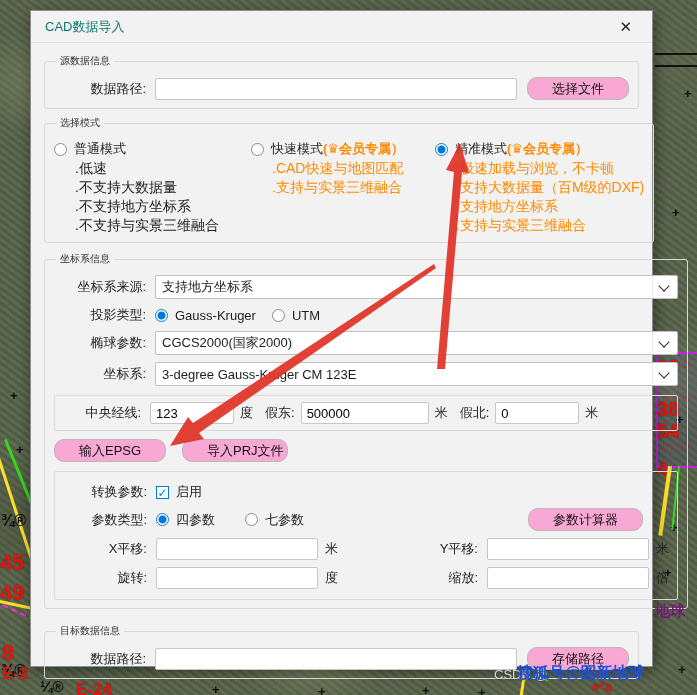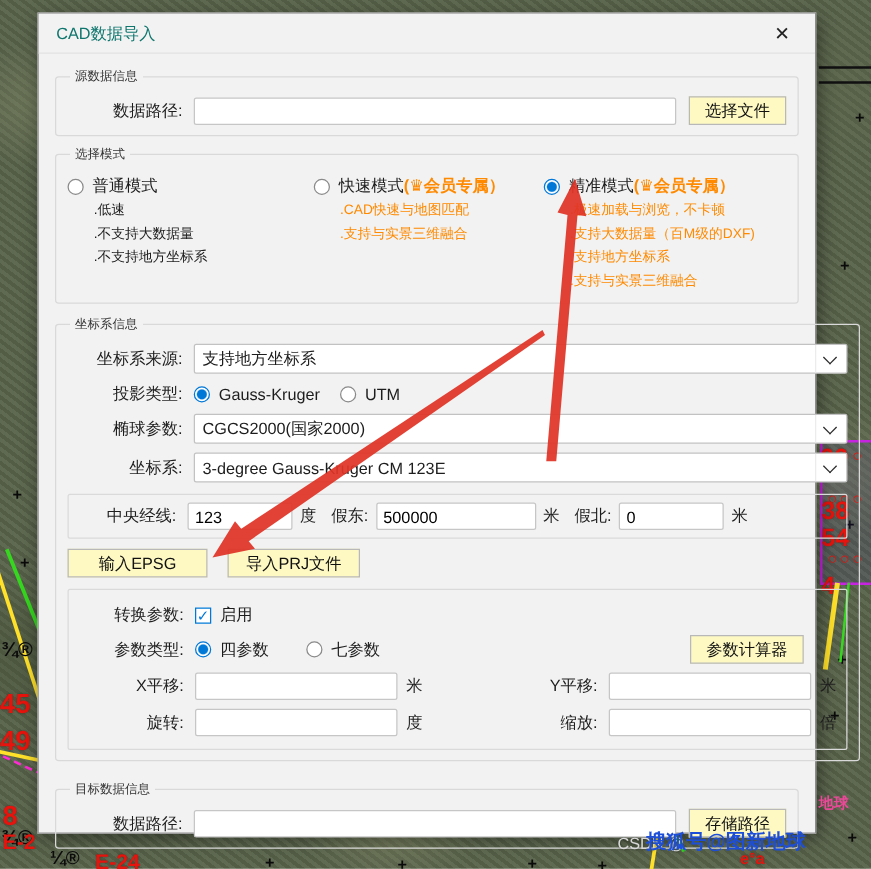--- a/index.html
+++ b/index.html
@@ -36,22 +36,22 @@
   legend{font-size:10px;color:#333;padding:0 4px;margin-left:2px;}
   .fs-source{margin-top:11px;}
   .fs-mode{margin-top:7px;}
   .fs-coord{margin-top:9px;}
   .fs-target{margin-top:15px;}
   .row{display:flex;align-items:center;margin-top:7px;}
   .lbl{width:92px;text-align:right;margin-right:9px;white-space:nowrap;color:#1d1d1d;}
   .txt{height:20px;border:1px solid #c6c6c6;border-radius:2px;background:#fff;
     font:13px "Liberation Sans","DejaVu Sans",sans-serif;padding:0 5px;outline:none;box-sizing:content-box;}
   .grow{flex:1;}
-  .btn{height:23px;background:#fef9c3;border:1px solid #b8b8b8;border-radius:0;
-    font:13px "Liberation Sans","DejaVu Sans",sans-serif;color:#111;padding:0 12px;
+  .btn{height:23px;background:#f9a8d4;border:1px solid #b8b8b8;border-radius:10px;
+    font:13px "Liberation Sans","DejaVu Sans",sans-serif;color:#111;padding:0 24px;
     white-space:nowrap;cursor:pointer;}
   
   .select{height:22px;border:1px solid #c2c2c2;border-radius:2px;background:#fff;
     display:flex;align-items:center;flex:1;cursor:pointer;}
   .select-text{flex:1;padding:0 6px;white-space:nowrap;overflow:hidden;}
   .chev{width:24px;height:100%;border-left:1px solid #ececec;position:relative;}
   .chev::after{content:"";position:absolute;left:7px;top:6px;width:7px;height:7px;
     border-right:1.8px solid #2b2b2b;border-bottom:1.8px solid #2b2b2b;transform:rotate(45deg);}
   
   .opt{display:flex;align-items:center;cursor:pointer;}
@@ -60,40 +60,40 @@
   .radio.sel{border-color:#0078d7;
     background:radial-gradient(circle,#0078d7 0 3.5px,#fff 4.5px);}
   .check{width:13px;height:13px;border:1px solid #0078d7;background:#fff;margin-right:7px;
     flex:none;color:#0078d7;font-size:12px;font-weight:bold;line-height:12px;text-align:center;
     box-sizing:border-box;}
   
   .modes{display:flex;margin-top:8px;}
   .mcol1{width:197px;}
   .mcol2{width:184px;}
   .mcol3{flex:1;}
-  .feat{margin:2px 0 0 21px;line-height:17px;font-size:11px;color:#1d1d1d;white-space:nowrap;}
+  .feat{margin:2px 0 0 21px;line-height:17px;font-size:14px;color:#1d1d1d;white-space:nowrap;}
   .orange{color:#ff8a00;}
   .member{color:#ff8a00;font-weight:bold;}
   
   .panel{border:1px solid #dadada;border-radius:2px;margin-top:9px;padding:6px 8px;
     display:flex;align-items:center;}
   .panel .u{margin:0 6px;white-space:nowrap;}
   .btnrow{display:flex;gap:16px;margin-top:8px;}
   .tpanel{border:1px solid #dadada;border-radius:2px;margin-top:9px;padding:4px 8px 10px 8px;}
   .lbl2{width:84px;text-align:right;margin-right:9px;white-space:nowrap;}
   .unit{margin-left:7px;white-space:nowrap;}
   .pair-gap{width:92px;text-align:right;margin-right:9px;white-space:nowrap;}
   
   .arrows{position:absolute;inset:0;pointer-events:none;}
   
   .wm-gray{position:absolute;left:494px;top:667px;font-size:13px;color:#d9d9d9;
     text-shadow:0 1px 2px rgba(0,0,0,.35);white-space:nowrap;}
   .wm-black{position:absolute;left:517px;top:663px;font-size:16px;font-weight:bold;color:#1d4ed8;
     white-space:nowrap;}
-  .wm-right{left:655px;top:634px;font-size:12px;font-weight:bold;color:#ec4899;}
+  .wm-right{left:655px;top:602px;font-size:15px;font-weight:bold;color:#701a75;}
 </style>
 </head>
 <body>
 
 <div class="map">
   <div class="blackbars"></div>
   <span class="plus" style="left:684px;top:86px">+</span>
   <span class="plus" style="left:672px;top:205px">+</span>
   <span class="plus" style="left:10px;top:388px">+</span>
   <span class="plus" style="left:16px;top:442px">+</span>
@@ -154,20 +154,21 @@
     <legend>选择模式</legend>
     <div class="modes">
       <div class="mcol1">
         <div class="opt">
           <span class="radio"></span>
           <span>普通模式</span>
         </div>
         <div class="feat">.低速</div>
         <div class="feat">.不支持大数据量</div>
         <div class="feat">.不支持地方坐标系</div>
+        <div class="feat">.不支持与实景三维融合</div>
       </div>
       <div class="mcol2">
         <div class="opt">
           <span class="radio"></span>
           <span>快速模式</span>
             <span class="member">(♛会员专属）</span>
         </div>
         <div class="feat orange">.CAD快速与地图匹配</div>
         <div class="feat orange">.支持与实景三维融合</div>
       </div>

